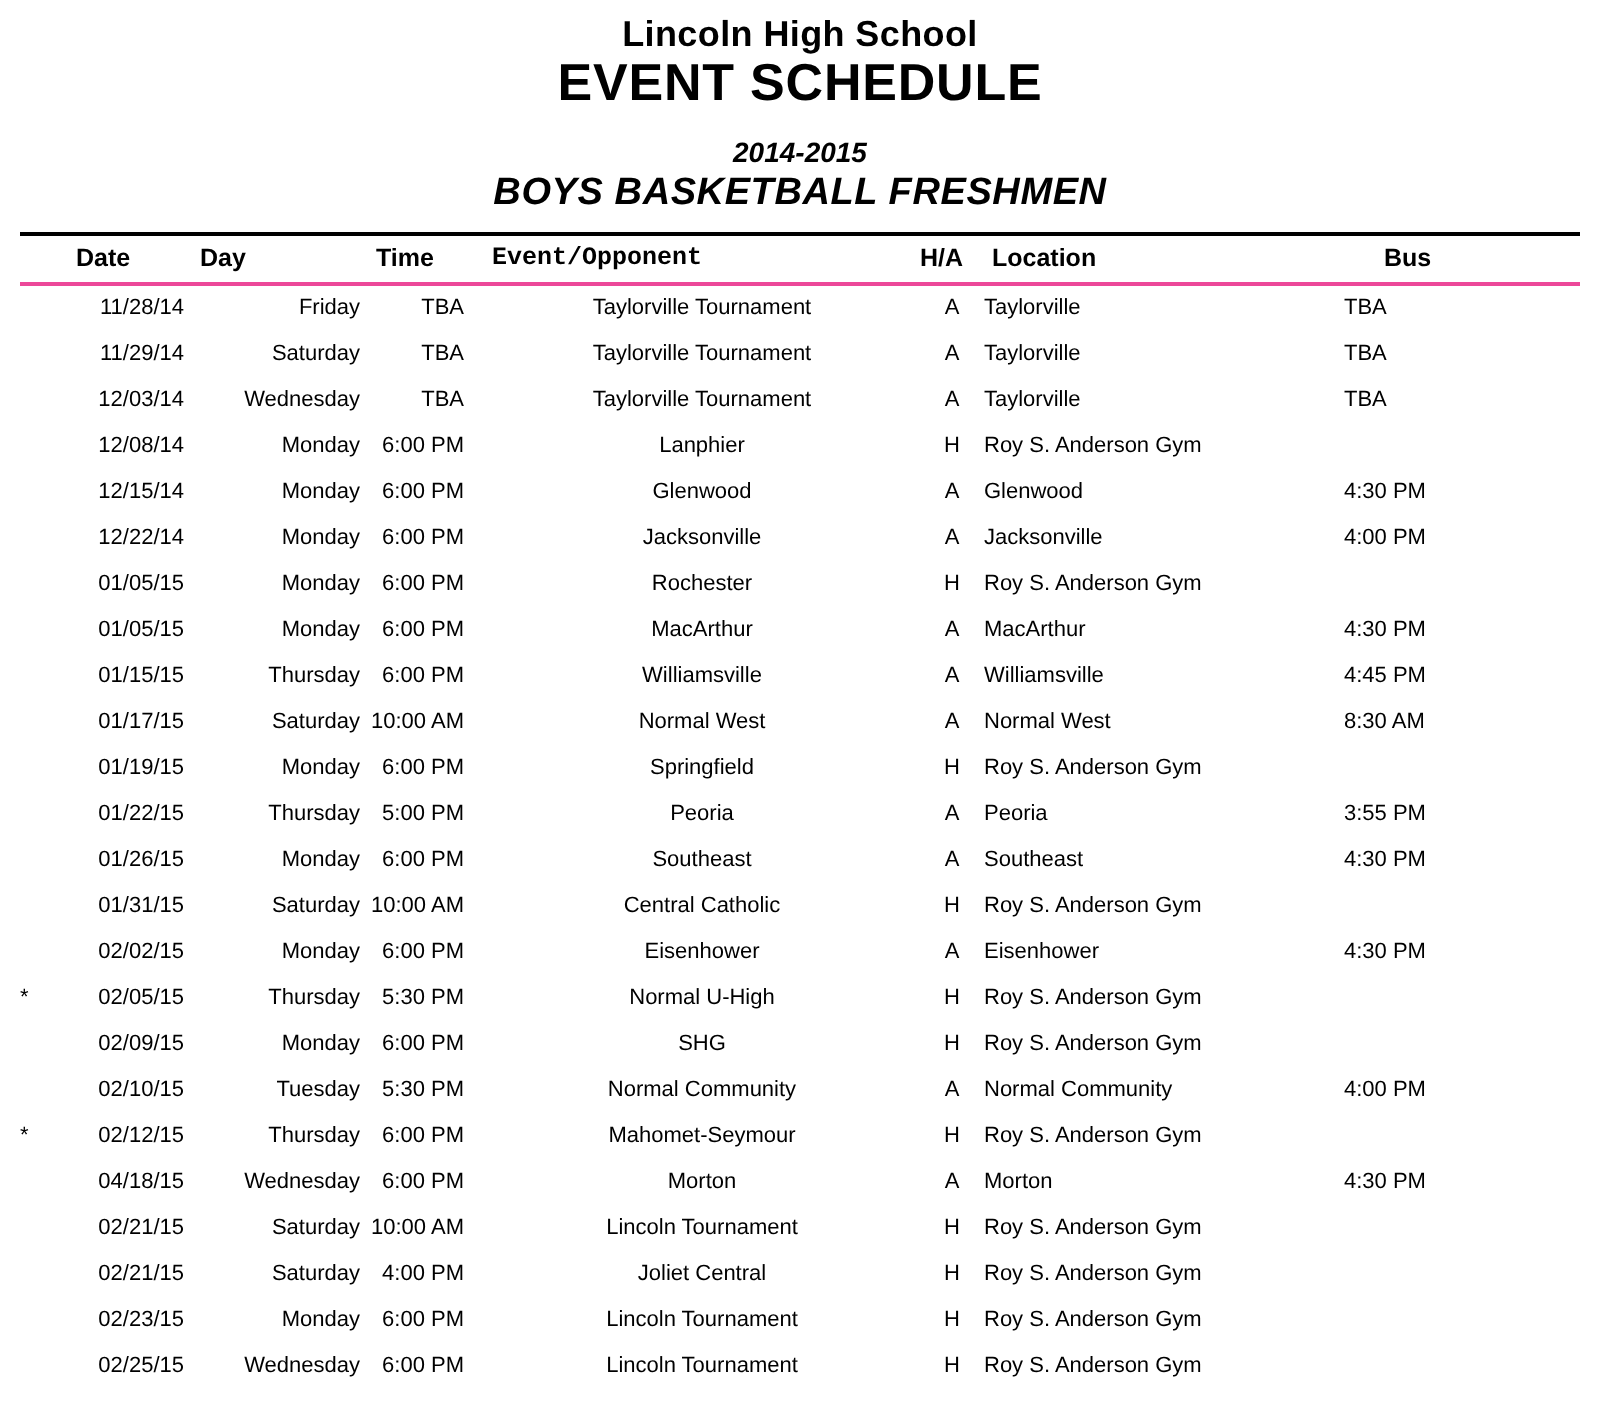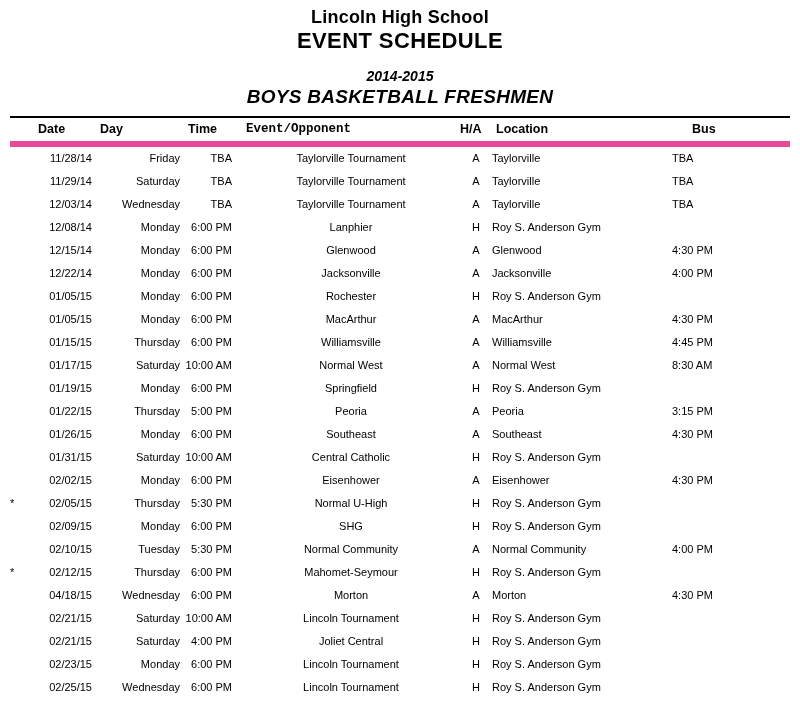--- a/index.html
+++ b/index.html
@@ -24,21 +24,21 @@
     text-align: center;
     padding-top: 6px;
   }
   .school-name {
     font-size: 18px;
     font-weight: bold;
     line-height: 22px;
     letter-spacing: 0.2px;
   }
   .doc-title {
-    font-size: 22px;
+    font-size: 26px;
     font-weight: bold;
     line-height: 26px;
     letter-spacing: 0.4px;
   }
   .season {
     font-size: 14px;
     font-weight: bold;
     font-style: italic;
     line-height: 20px;
     margin-top: 12px;
@@ -58,21 +58,21 @@
     width: 780px;
     margin: 0 10px;
     border-collapse: collapse;
     table-layout: fixed;
   }
   table.schedule thead th {
     font-size: 12.5px;
     font-weight: bold;
     text-align: left;
     padding: 4px 0 5px 0;
-    border-bottom: 6px solid #ec4899;
+    border-bottom: 2px solid #ec4899;
     vertical-align: bottom;
   }
   table.schedule tbody td {
     font-size: 11px;
     padding: 5px 0 5px 0;
     vertical-align: top;
     line-height: 13px;
   }
   
   col.c-star  { width: 16px; }
@@ -250,21 +250,21 @@
           <td class="bus"></td>
         </tr>
         <tr>
           <td class="star"></td>
           <td class="date">01/22/15</td>
           <td class="day">Thursday</td>
           <td class="time">5:00 PM</td>
           <td class="opp">Peoria</td>
           <td class="ha">A</td>
           <td class="loc">Peoria</td>
-          <td class="bus">3:15 PM</td>
+          <td class="bus">3:55 PM</td>
         </tr>
         <tr>
           <td class="star"></td>
           <td class="date">01/26/15</td>
           <td class="day">Monday</td>
           <td class="time">6:00 PM</td>
           <td class="opp">Southeast</td>
           <td class="ha">A</td>
           <td class="loc">Southeast</td>
           <td class="bus">4:30 PM</td>

